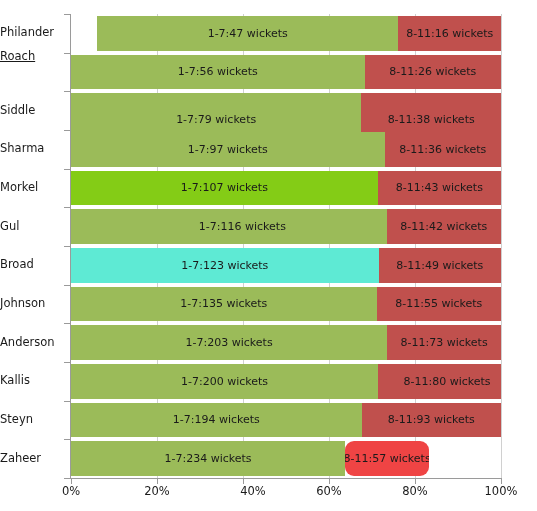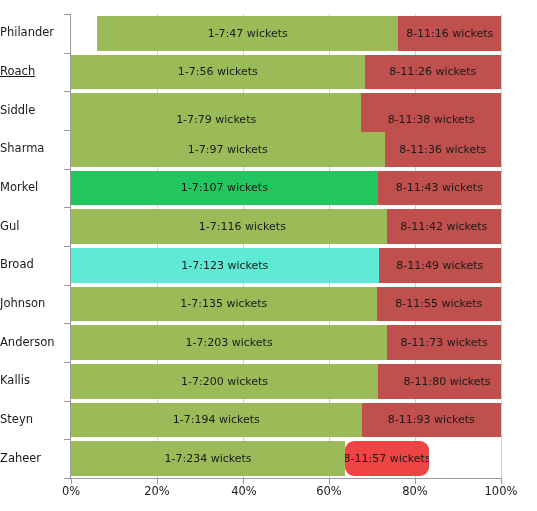--- a/index.html
+++ b/index.html
@@ -194,21 +194,21 @@
         </div>
         <div class="bar-row" style="top: 118px; height: 34.6667px;">
           <div class="seg seg-a" style="width: 313.609px; background: rgb(155, 187, 89);">
             <span class="seg-label">1-7:97 wickets</span>
           </div>
           <div class="seg seg-b" style="width: 116.391px; background: rgb(192, 80, 77);">
             <span class="seg-label">8-11:36 wickets</span>
           </div>
         </div>
         <div class="bar-row" style="top: 156.667px; height: 34.6667px;">
-          <div class="seg seg-a" style="width: 306.733px; background: #22c55e;">
+          <div class="seg seg-a" style="width: 306.733px; background: #84cc16;">
             <span class="seg-label">1-7:107 wickets</span>
           </div>
           <div class="seg seg-b" style="width: 123.267px; background: rgb(192, 80, 77);">
             <span class="seg-label">8-11:43 wickets</span>
           </div>
         </div>
         <div class="bar-row" style="top: 195.333px; height: 34.6667px;">
           <div class="seg seg-a" style="width: 315.696px; background: rgb(155, 187, 89); padding-left: 27px;">
             <span class="seg-label">1-7:116 wickets</span>
           </div>
@@ -262,34 +262,34 @@
           </div>
           <div class="seg seg-b" style="width: 84.2268px; background: #ef4444; border-radius: 9px;">
             <span class="seg-label">8-11:57 wickets</span>
           </div>
         </div>
       </div>
   </div>
 
   <div id="cat-labels">
       <div class="cat-label" style="top: 27.3333px;">Philander</div>
-      <div class="cat-label" style="top: 66px; text-decoration: underline;">Roach</div>
+      <div class="cat-label" style="top: 51px; text-decoration: underline;">Roach</div>
       <div class="cat-label" style="top: 104.667px;">Siddle</div>
       <div class="cat-label" style="top: 143.333px;">Sharma</div>
       <div class="cat-label" style="top: 182px;">Morkel</div>
       <div class="cat-label" style="top: 220.667px;">Gul</div>
       <div class="cat-label" style="top: 259.333px;">Broad</div>
       <div class="cat-label" style="top: 298px;">Johnson</div>
       <div class="cat-label" style="top: 336.667px;">Anderson</div>
       <div class="cat-label" style="top: 375.333px;">Kallis</div>
       <div class="cat-label" style="top: 414px;">Steyn</div>
       <div class="cat-label" style="top: 452.667px;">Zaheer</div>
     </div>
   <div id="val-labels">
       <div class="val-label" style="left: 71px;">0%</div>
       <div class="val-label" style="left: 157px;">20%</div>
-      <div class="val-label" style="left: 244px;">40%</div>
+      <div class="val-label" style="left: 253px;">40%</div>
       <div class="val-label" style="left: 329px;">60%</div>
       <div class="val-label" style="left: 415px;">80%</div>
       <div class="val-label" style="left: 501px;">100%</div>
     </div>
 
 </div>
 
 </body></html>

